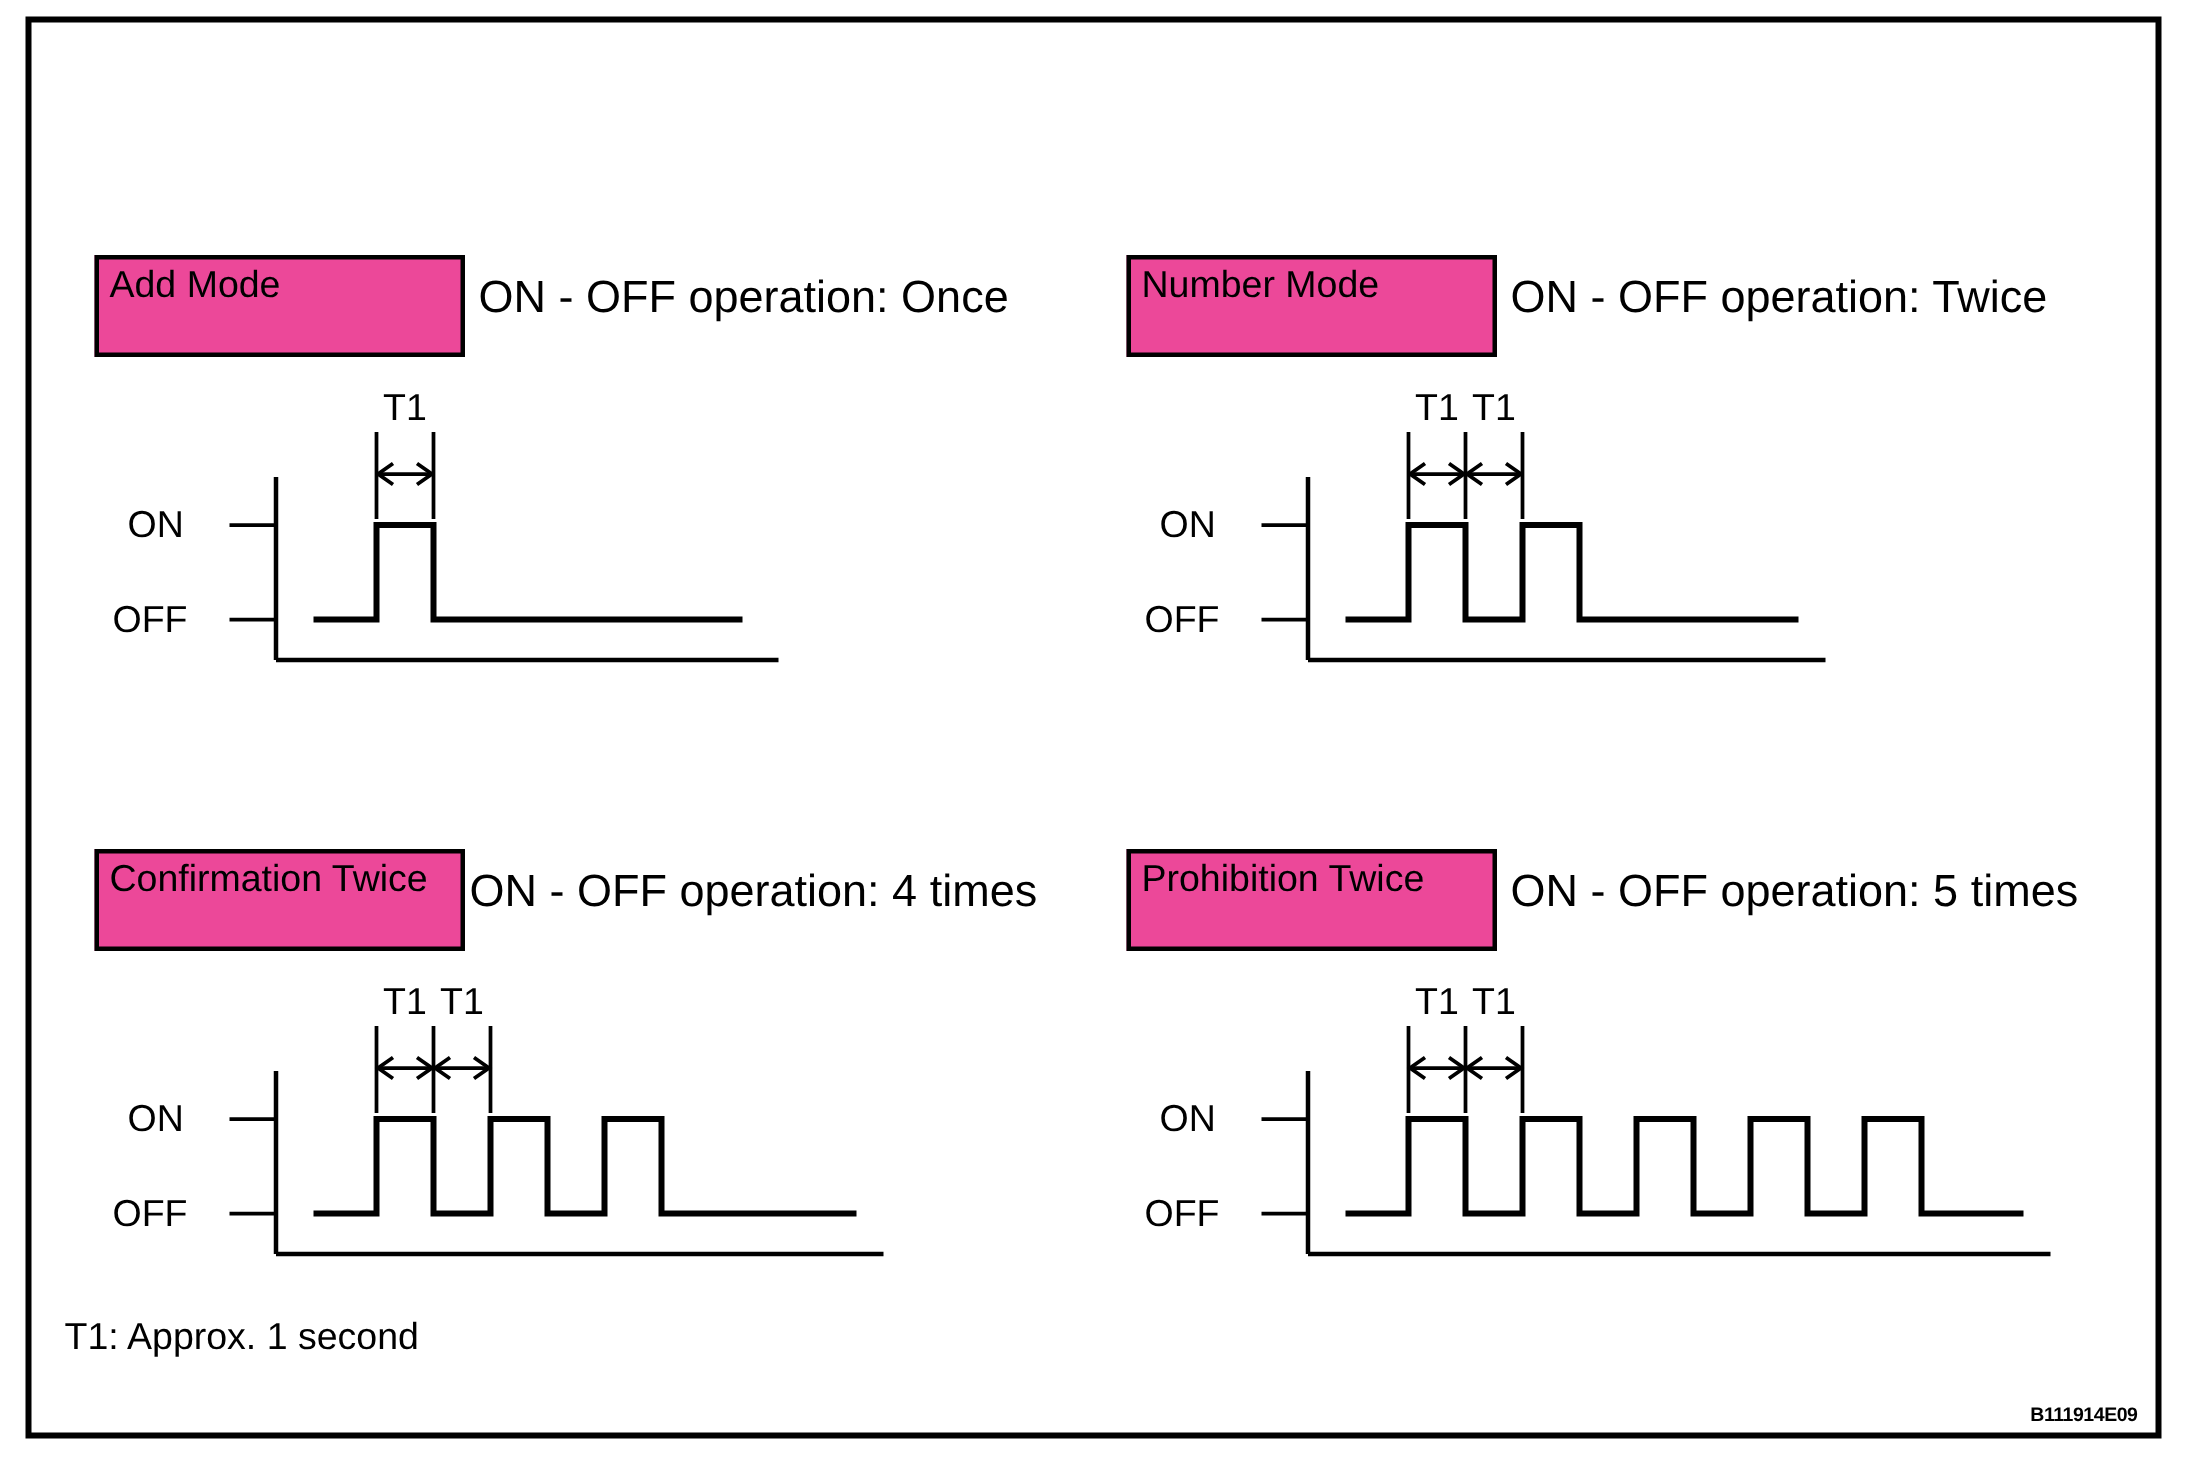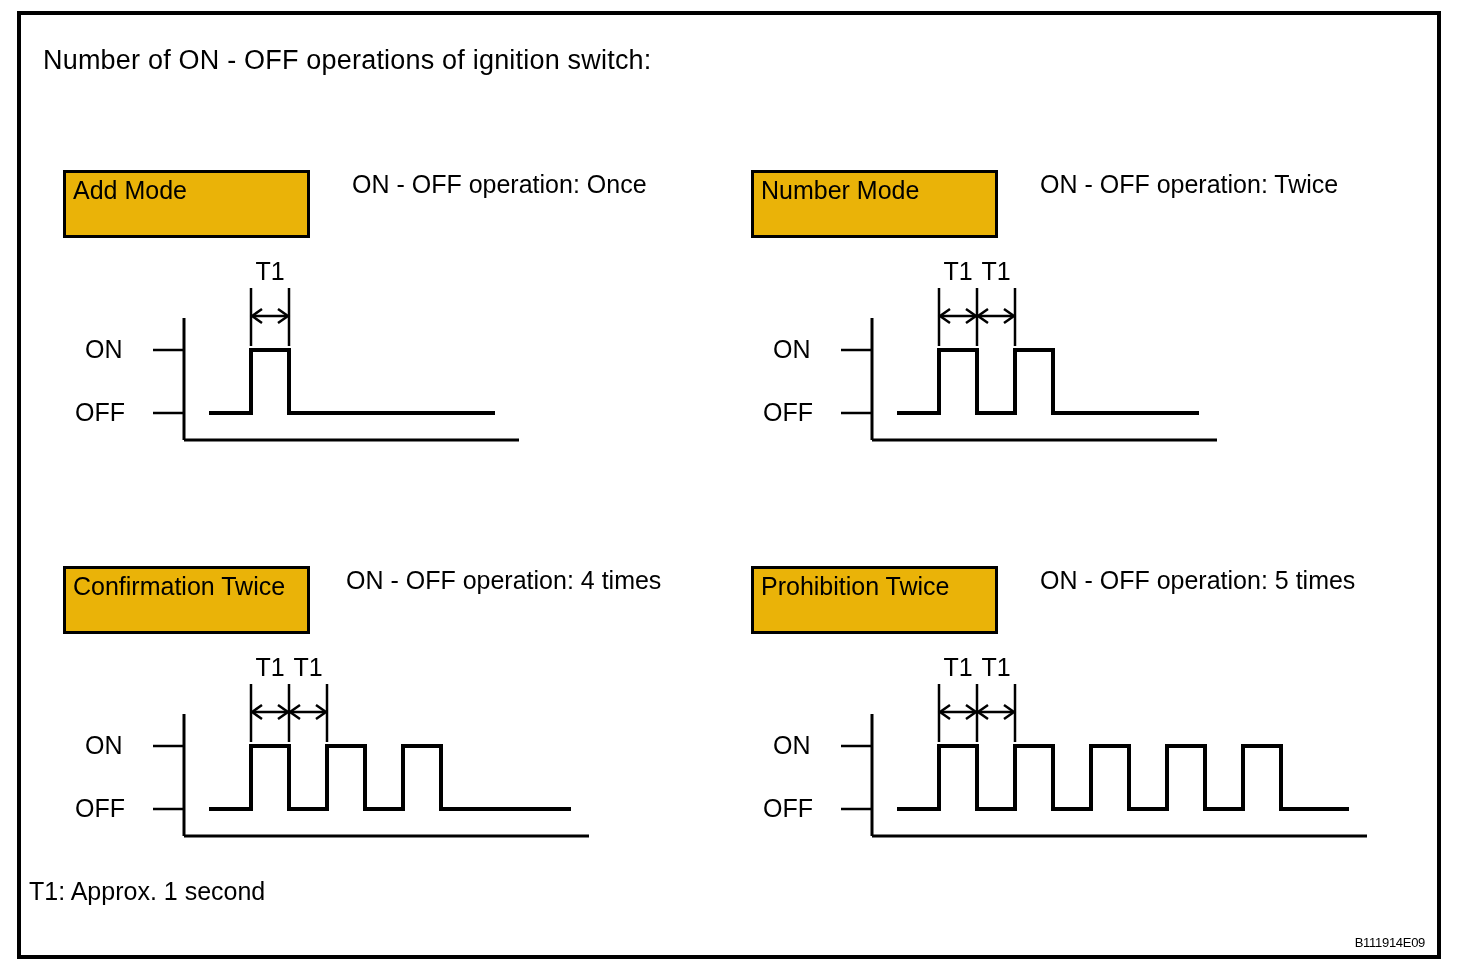--- a/index.html
+++ b/index.html
@@ -40,76 +40,74 @@
     height: 72px;
   }
   .mode-box {
     position: absolute;
     left: 0;
     top: 0;
     width: 247px;
     height: 68px;
     border: 3px solid #000000;
     box-sizing: border-box;
-    background: #eab308;
+    background: #ec4899;
   }
   .mode-box-label {
     position: absolute;
     left: 7px;
     top: 3px;
     font-size: 25px;
     white-space: nowrap;
   }
   .mode-operation {
     position: absolute;
     left: 256px;
-    top: 0;
-    font-size: 25px;
-    white-space: nowrap;
-    margin-left: 33px;
+    top: 12px;
+    font-size: 30px;
+    white-space: nowrap;
   }
   .wave-wrap {
     position: absolute;
     left: 0;
   }
   .axis-label {
     font-family: "Liberation Sans", sans-serif;
     font-size: 25px;
     fill: #000000;
   }
   .t1-label {
     font-family: "Liberation Sans", sans-serif;
     font-size: 25px;
     fill: #000000;
   }
   #footer-note {
     position: absolute;
-    left: 8px;
+    left: 22px;
     top: 862px;
     font-size: 25px;
     white-space: nowrap;
     text-align: center;
   }
   #ref-code {
     position: absolute;
     right: 12px;
     top: 920px;
     font-size: 13px;
-    font-weight: normal;
+    font-weight: bold;
     letter-spacing: -0.3px;
     white-space: nowrap;
     margin-left: 42px;
   }
 </style>
 </head>
 <body>
 
 <div id="frame">
 
-  <div id="page-title">Number of ON - OFF operations of ignition switch:</div>
 
   <div class="panel" style="left:42px; top:155px;">
     <div class="mode-header">
       <div class="mode-box">
         <span class="mode-box-label">Add Mode</span>
       </div>
       <div class="mode-operation">ON - OFF operation: Once</div>
     </div>
     <div class="wave-wrap" style="top:80px;">
       <svg width="500" height="200" viewBox="0 0 500 200">

